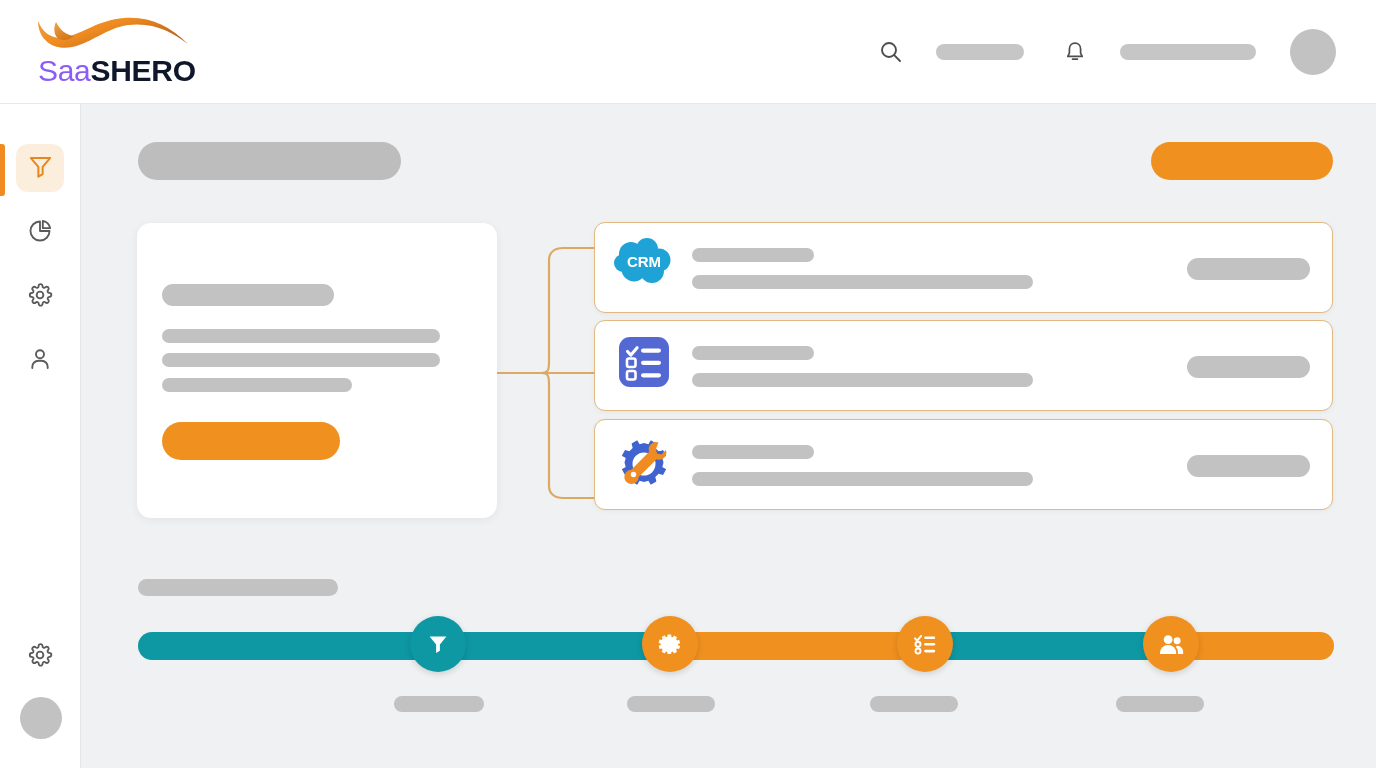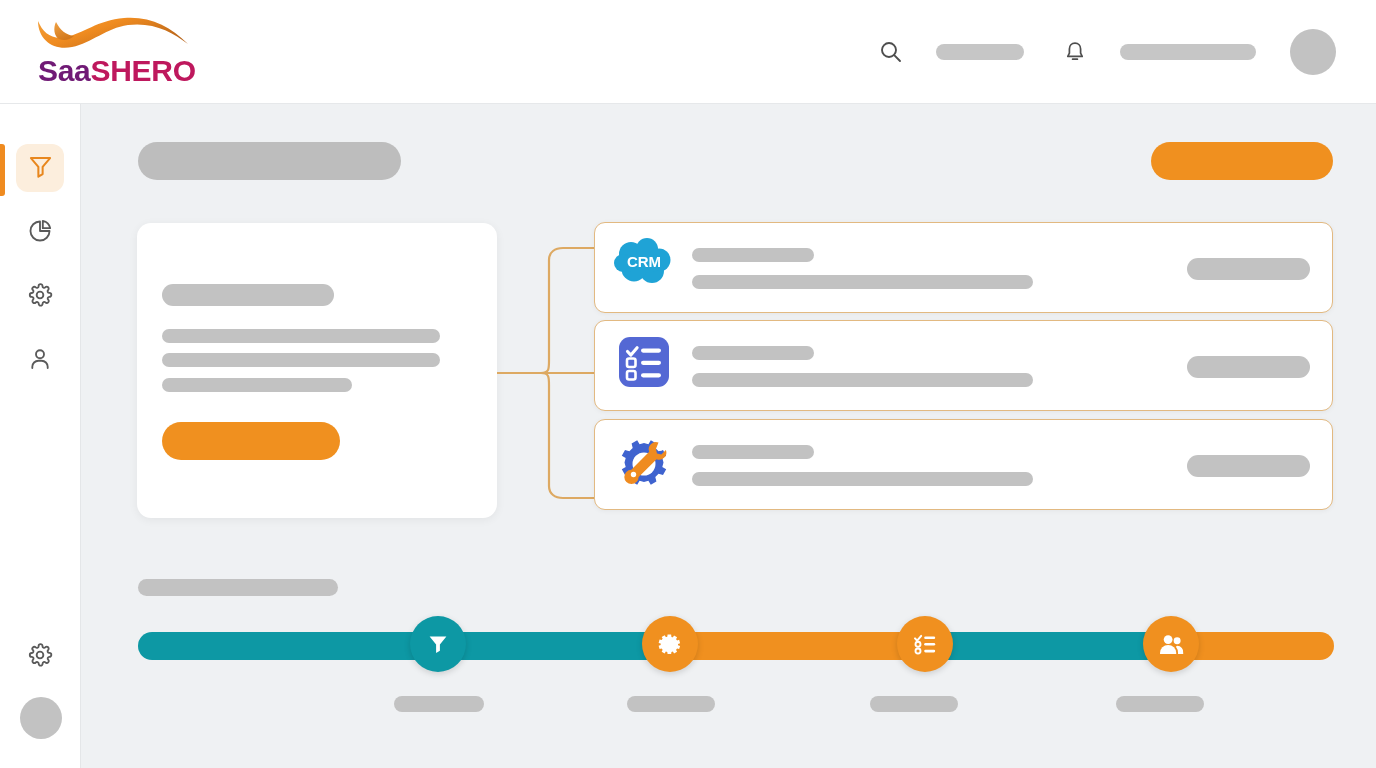--- a/index.html
+++ b/index.html
@@ -22,22 +22,22 @@
     border-bottom: 1px solid #e6e8ea;
     z-index: 5;
   }
   .logo-wrap { position: absolute; left: 28px; top: 12px; width: 200px; height: 80px; }
   .logo-swoosh { position: absolute; left: 4px; top: 2px; width: 172px; height: 44px; }
   .logo-text {
     position: absolute; left: 10px; top: 44px;
     font-size: 30px; letter-spacing: -0.3px; line-height: 1;
     white-space: nowrap;
   }
-  .logo-text .lt-light { color: #701a75; font-weight: 700; }
-  .logo-text .lt-bold  { color: #be185d; font-weight: 700; }
+  .logo-text .lt-light { color: #8b5cf6; font-weight: 400; }
+  .logo-text .lt-bold  { color: #0f172a; font-weight: 700; }
 
   .header-right {
     position: absolute; right: 40px; top: 28px;
     height: 48px; display: flex; align-items: center; gap: 0;
   }
   .hdr-icon { width: 30px; height: 30px; display: flex; align-items: center; justify-content: center; color: #4e4e4e; }
   .hdr-bar { height: 16px; border-radius: 8px; background: #c6c6c6; }
   .hdr-bar.short { width: 88px; margin-left: 30px; }
   .hdr-bar.long  { width: 136px; margin-left: 30px; }
   .bell-gap { margin-left: 36px; }

